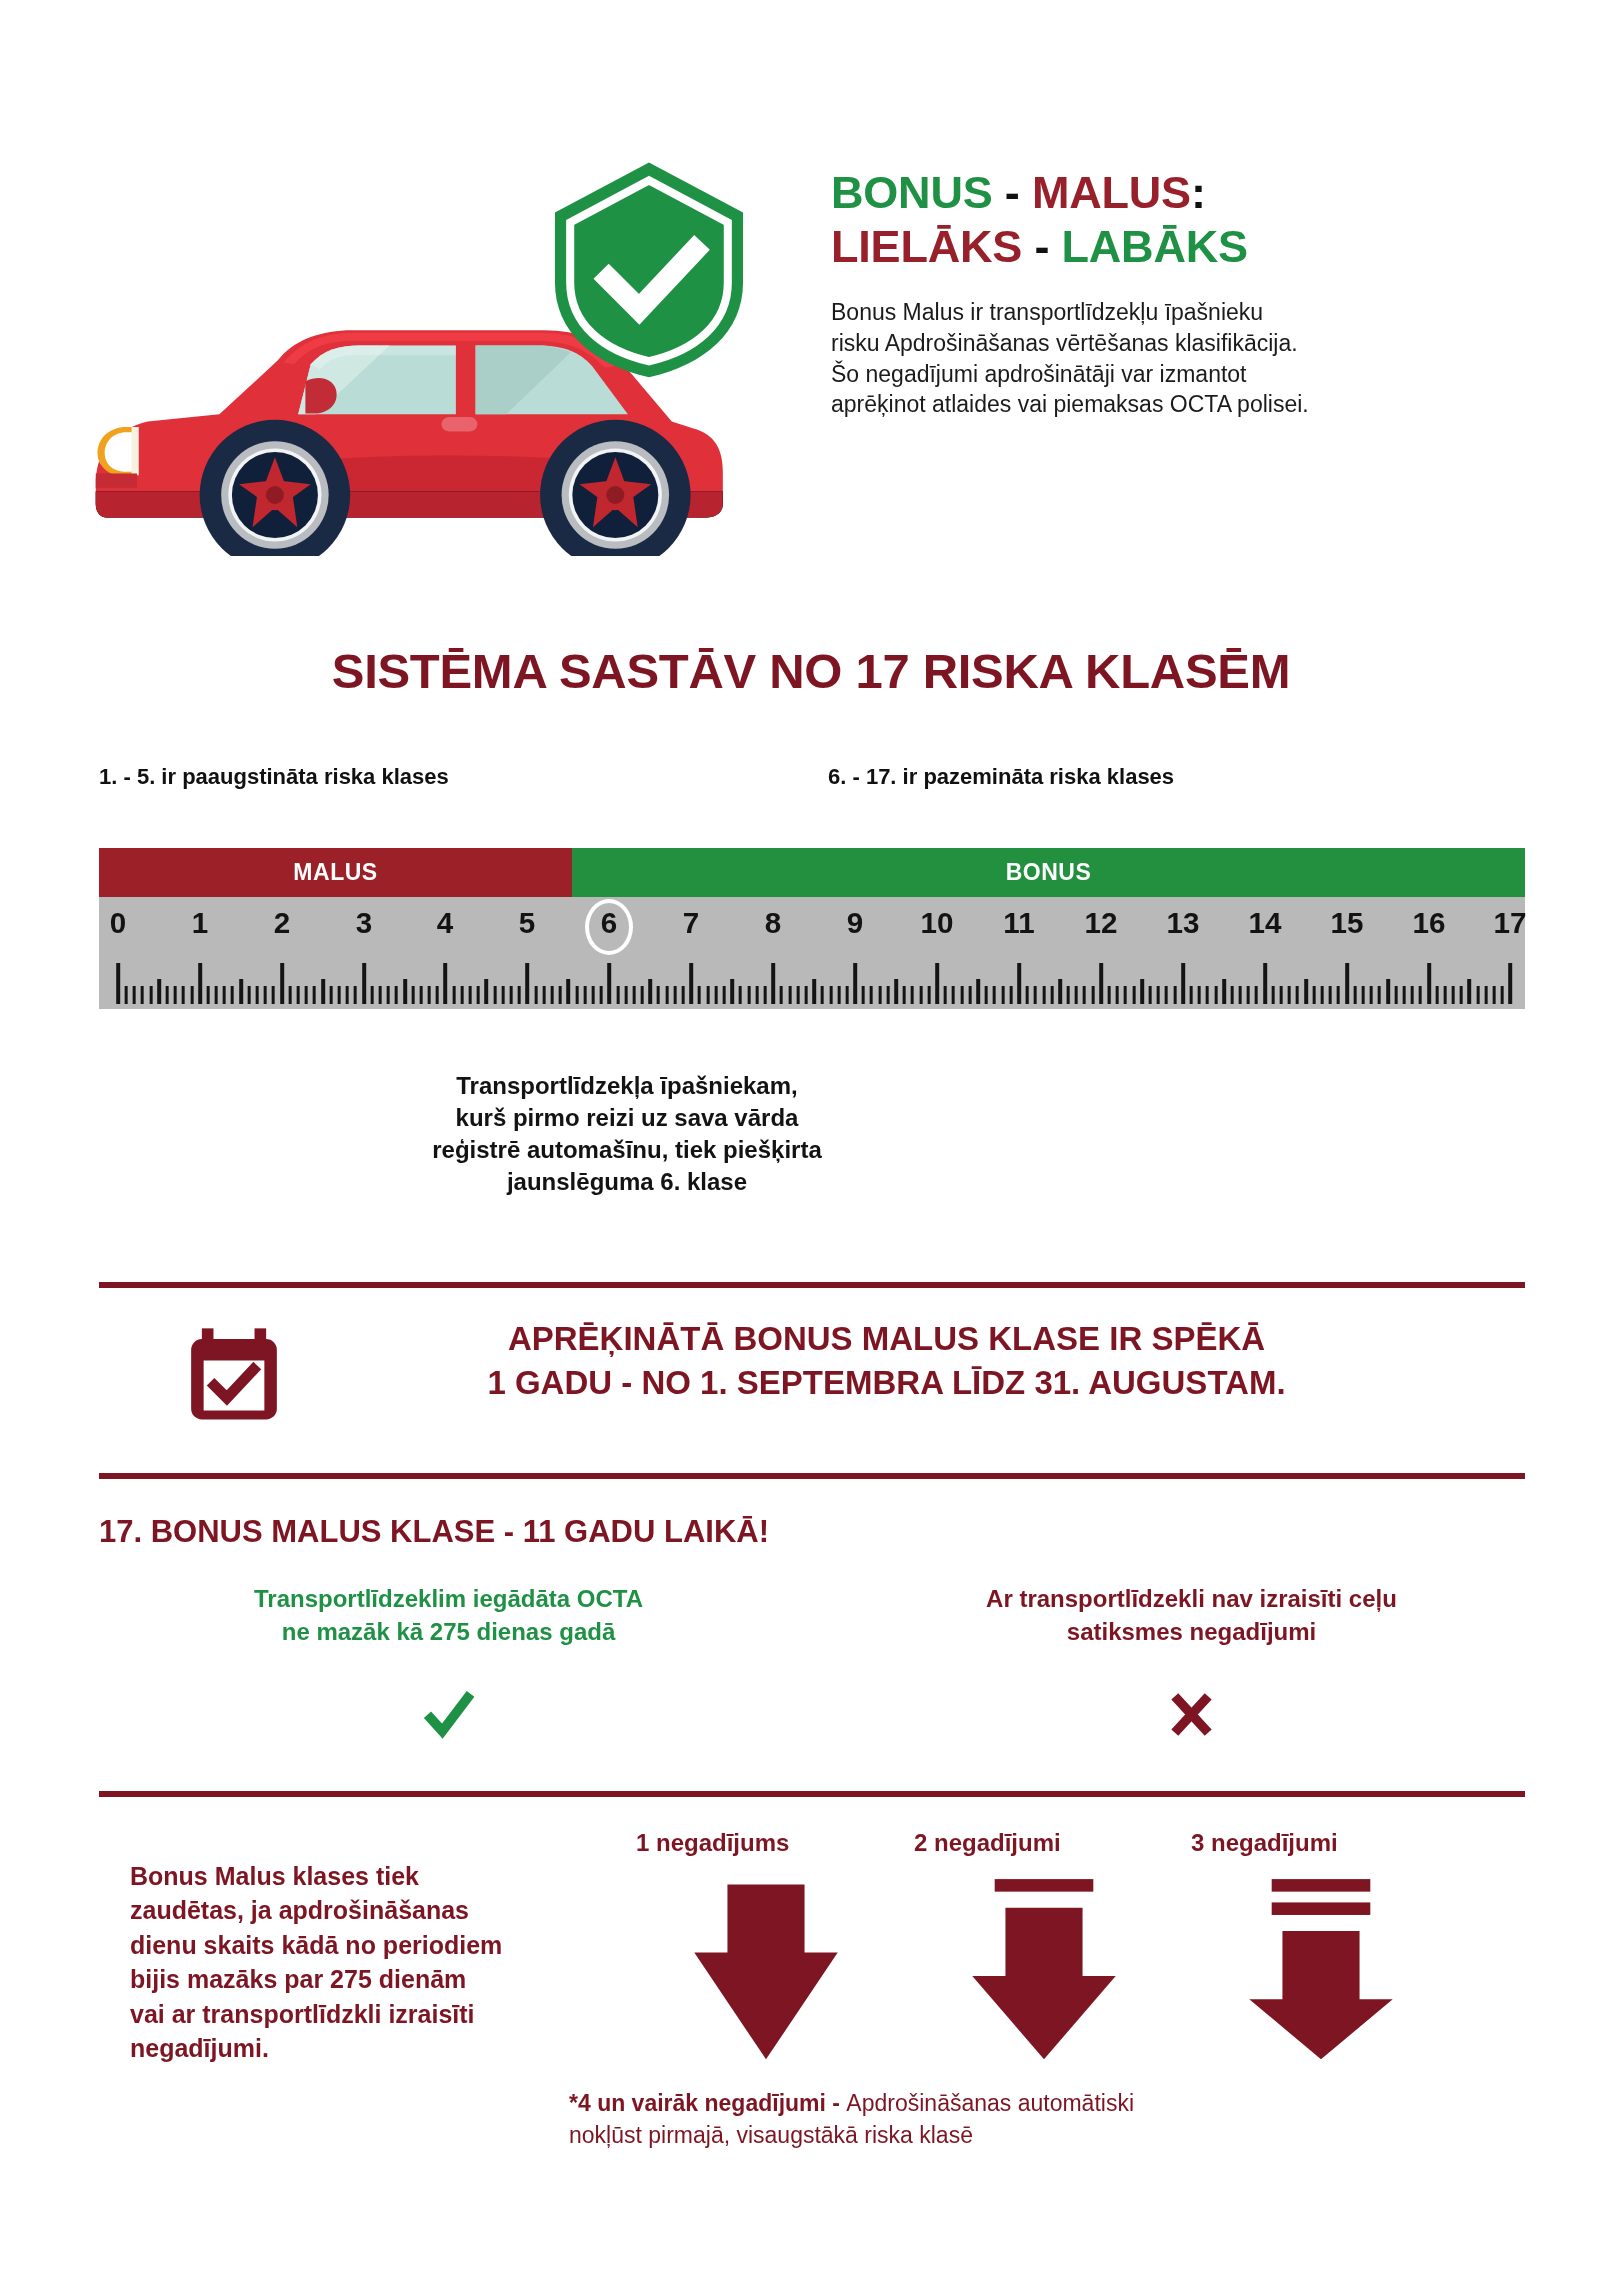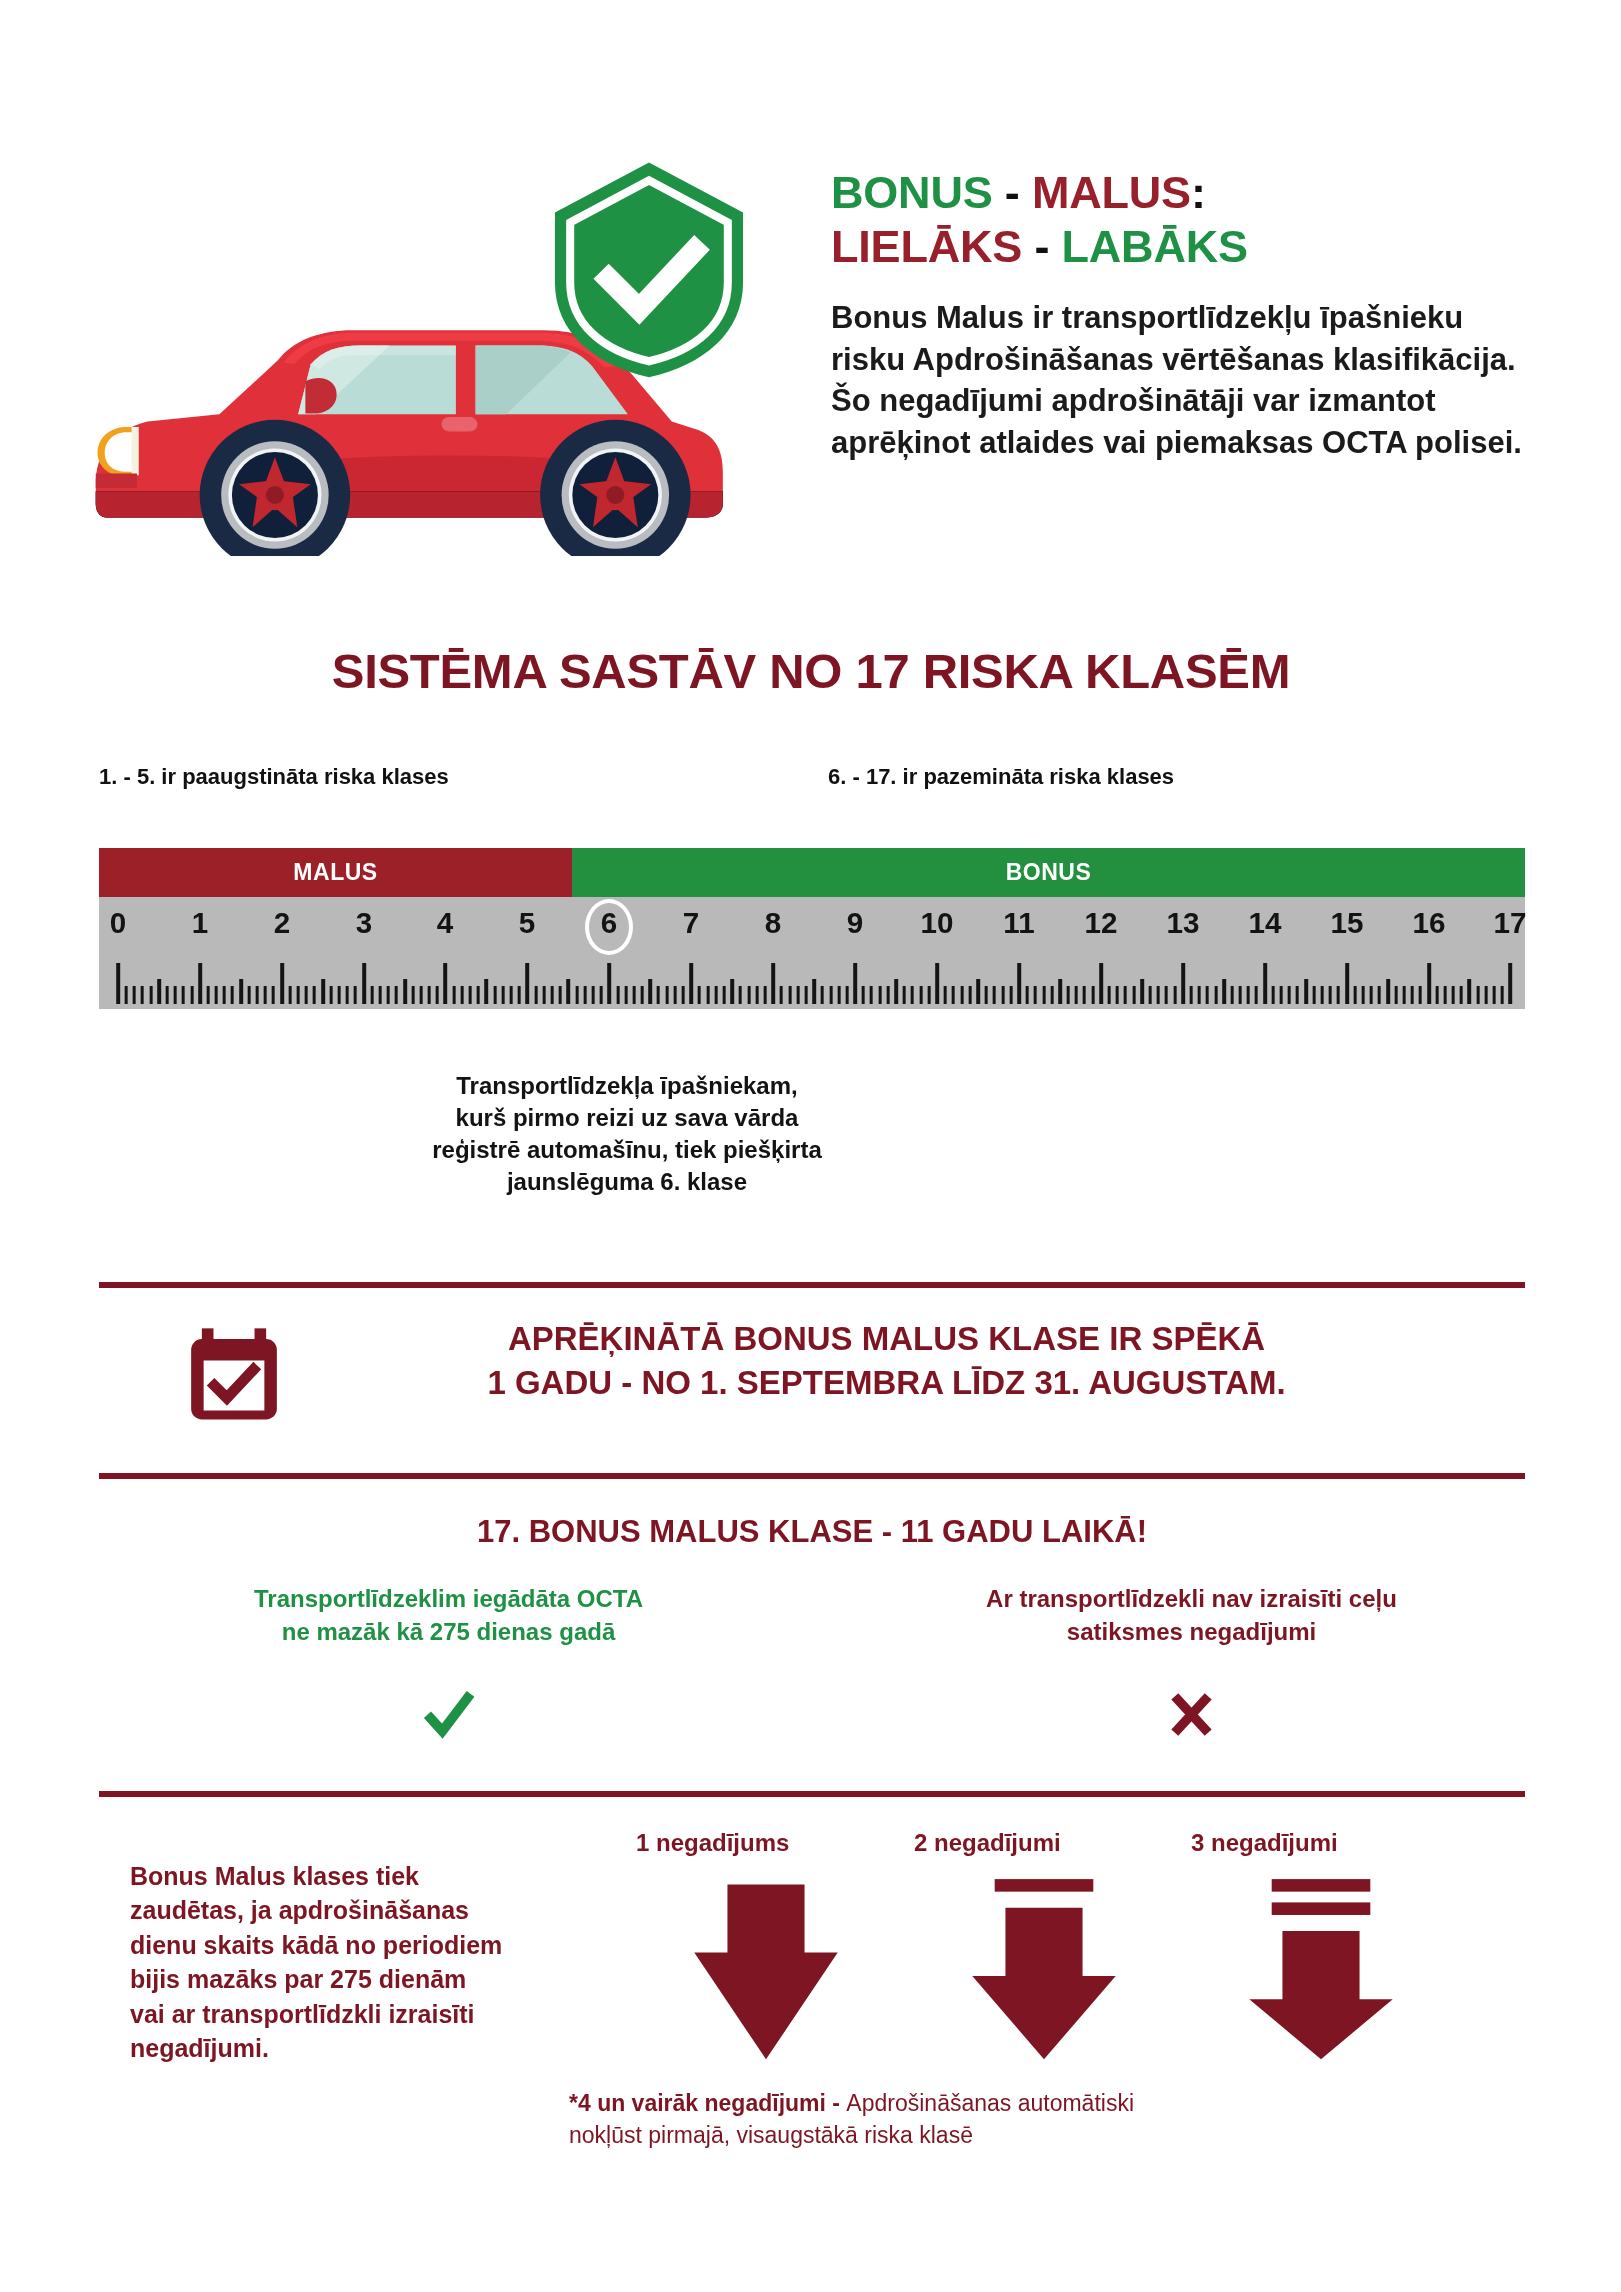--- a/index.html
+++ b/index.html
@@ -19,21 +19,21 @@
   .hero-text{position:absolute;left:831px;top:166px;width:663px;}
   .hero-title{
     font-size:45px;font-weight:700;line-height:1.20;letter-spacing:-0.2px;
     font-family:"Liberation Sans", sans-serif;
     white-space:nowrap;
   }
   .hero-title .g{color:#1e9144;}
   .hero-title .r{color:#97202b;}
   .hero-title .k{color:#111;}
   .hero-para{
-    margin-top:23px;font-size:31px;line-height:1.34;font-weight:700;color:#1b1b1b;
+    margin-top:23px;font-size:23px;line-height:1.34;font-weight:400;color:#1b1b1b;
   }
   .hero-para div{white-space:nowrap;}
 
   
   .main-heading{
     position:absolute;left:0;top:643px;width:1622px;text-align:center;
     color:#7d1622;font-weight:700;font-size:49px;letter-spacing:-0.3px;
   }
 
   
@@ -85,21 +85,21 @@
   .cal-block{position:absolute;left:99px;top:1310px;width:1426px;height:130px;}
   .cal-icon{position:absolute;left:85px;top:12.5px;width:100px;height:100px;}
   .cal-text{
     position:absolute;left:219px;top:7.2px;width:1137px;text-align:center;
     color:#7d1622;font-weight:700;font-size:33px;line-height:1.32;
   }
   .cal-text div{white-space:nowrap;}
 
   
   .k17{
-    position:absolute;left:99px;top:1514px;width:1426px;text-align:center;
+    position:absolute;left:99px;top:1514px;width:1426px;
     color:#7d1622;font-weight:700;font-size:31px;
   }
   .two-cols{position:absolute;left:99px;top:1583px;width:1426px;height:215px;}
   .col{position:absolute;top:0;width:627px;text-align:center;}
   .col.left{left:36px;}
   .col.right{left:779px;}
   .col .ctext{font-size:24px;font-weight:700;line-height:1.36;}
   .col .ctext div{white-space:nowrap;}
   .col.left .ctext{color:#1e9144;}
   .col.right .ctext{color:#7d1622;}

